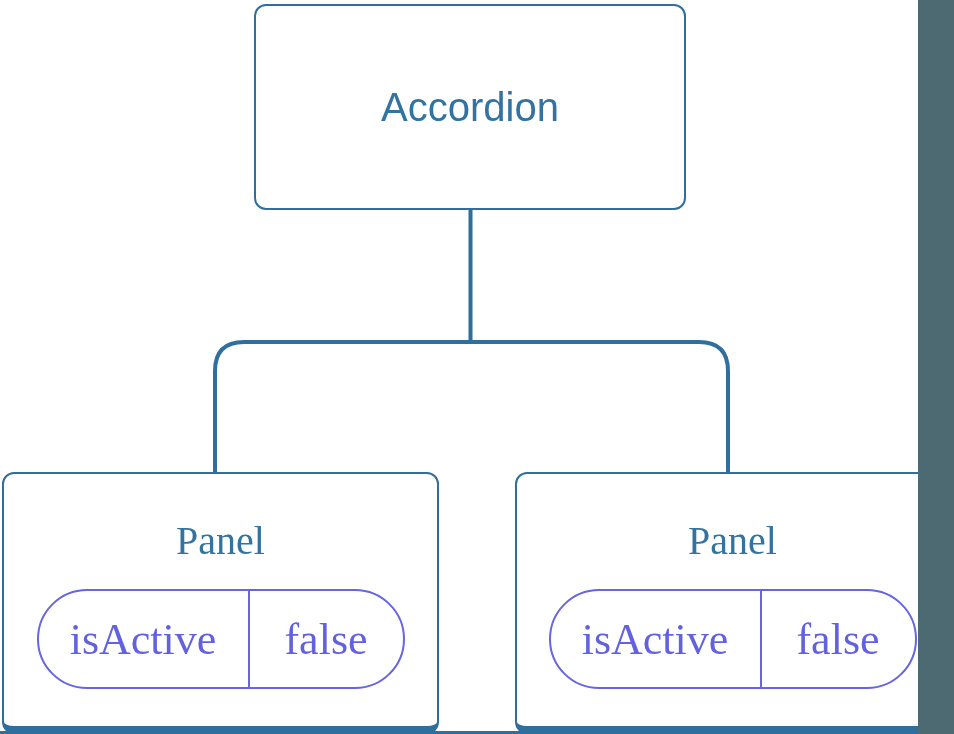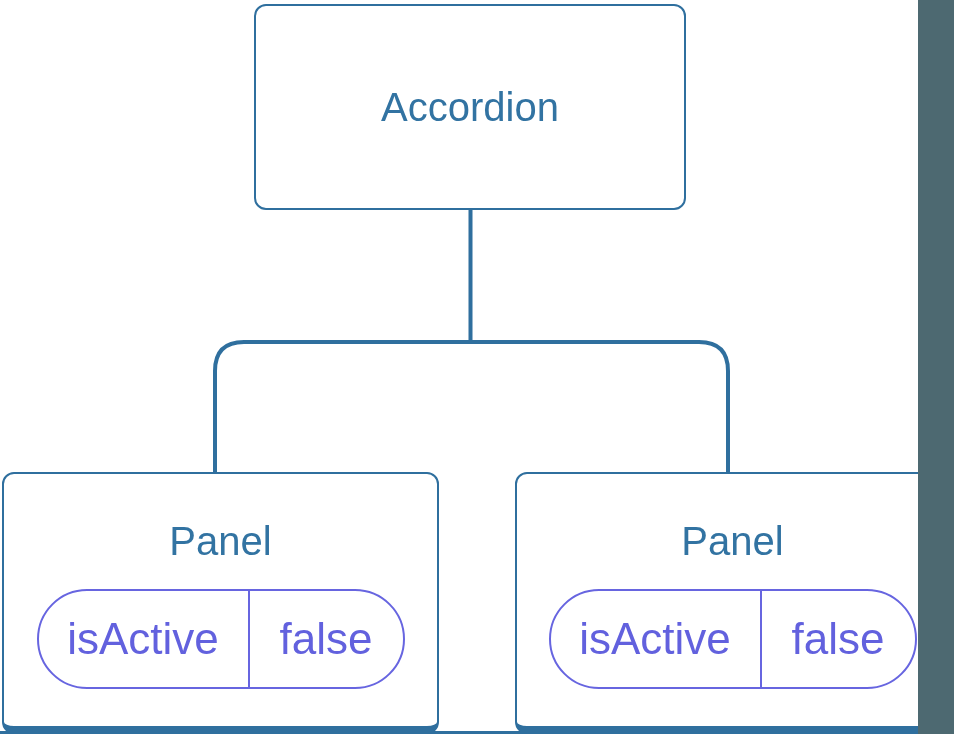--- a/index.html
+++ b/index.html
@@ -47,20 +47,21 @@
     width: 432px;
     height: 206px;
     display: flex;
     align-items: center;
     justify-content: center;
   }
   .node-panel {
     top: 472px;
     height: 262px;
     border-bottom-width: 8px;
+    font-family: Liberation Serif, serif;
   }
   .node-panel-left  { left: 2px;   width: 437px; }
   .node-panel-right { left: 515px; width: 435px; }
 
   .node-label {
     color: #3273a2;
     font-size: 40px;
     font-weight: 500;
     line-height: 48px;
     white-space: nowrap;

